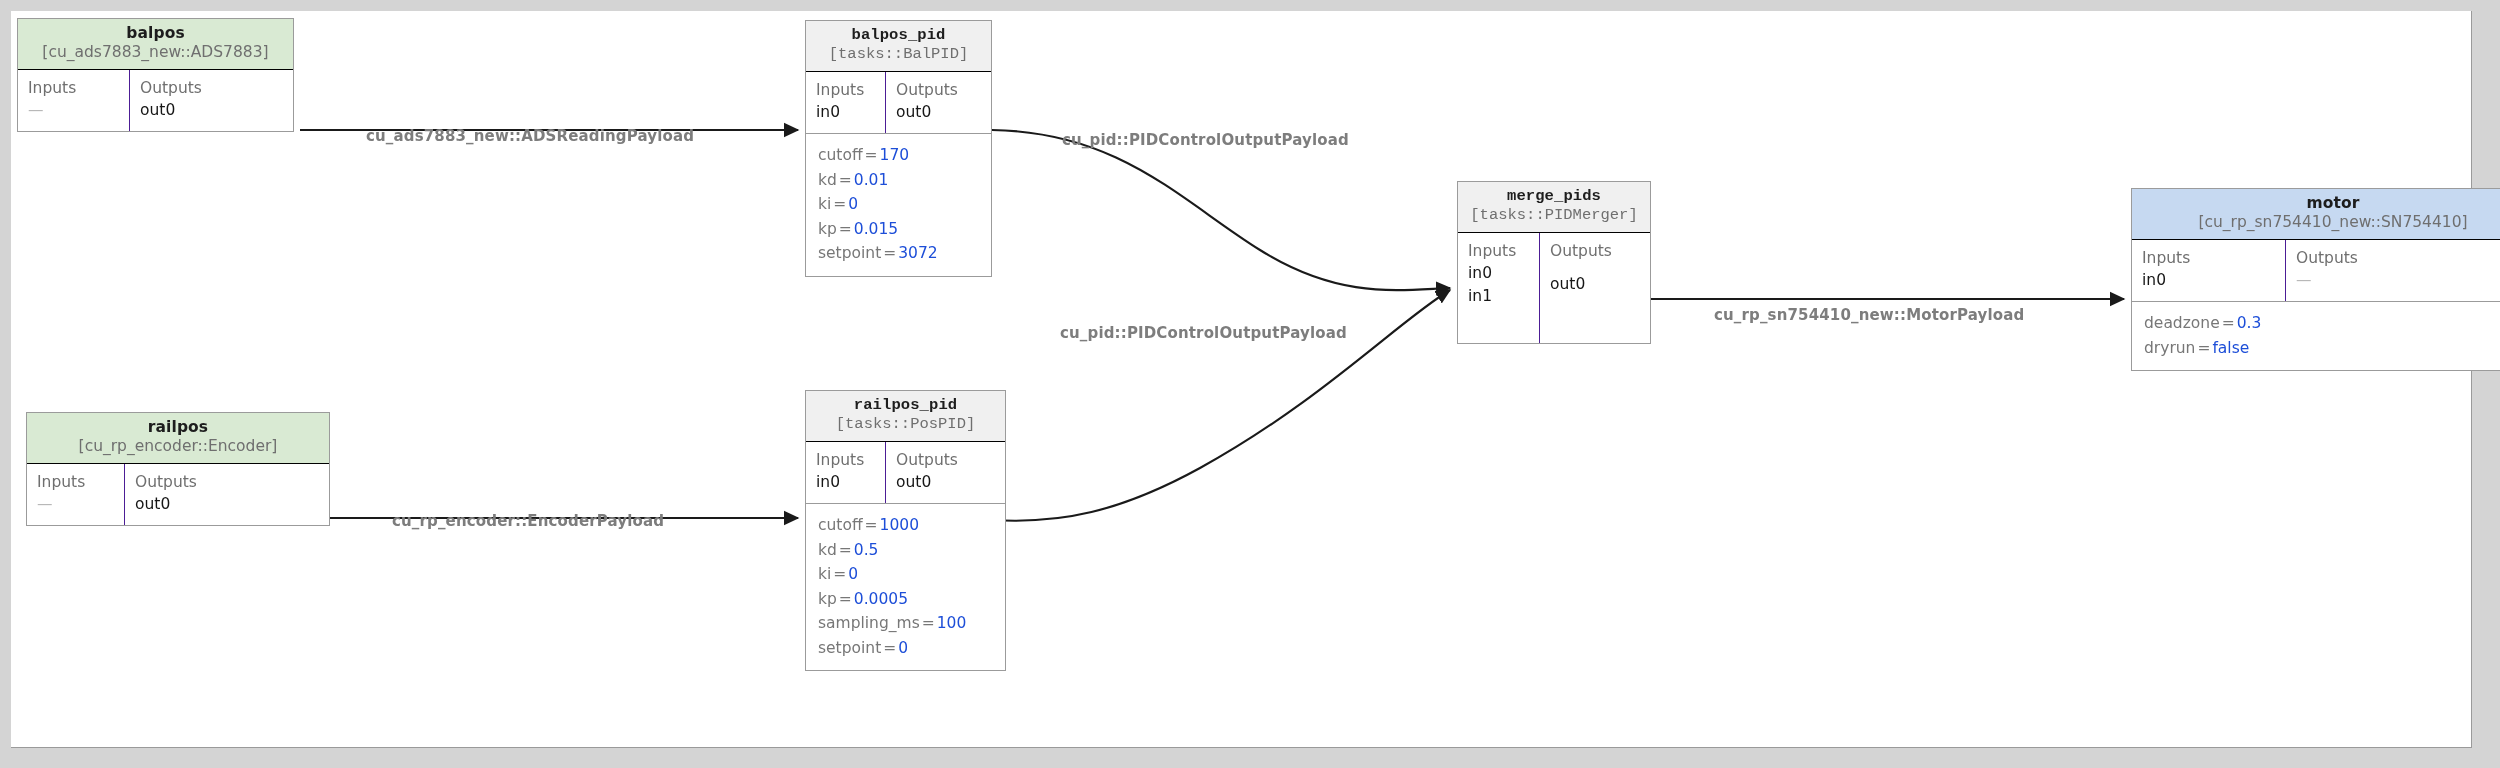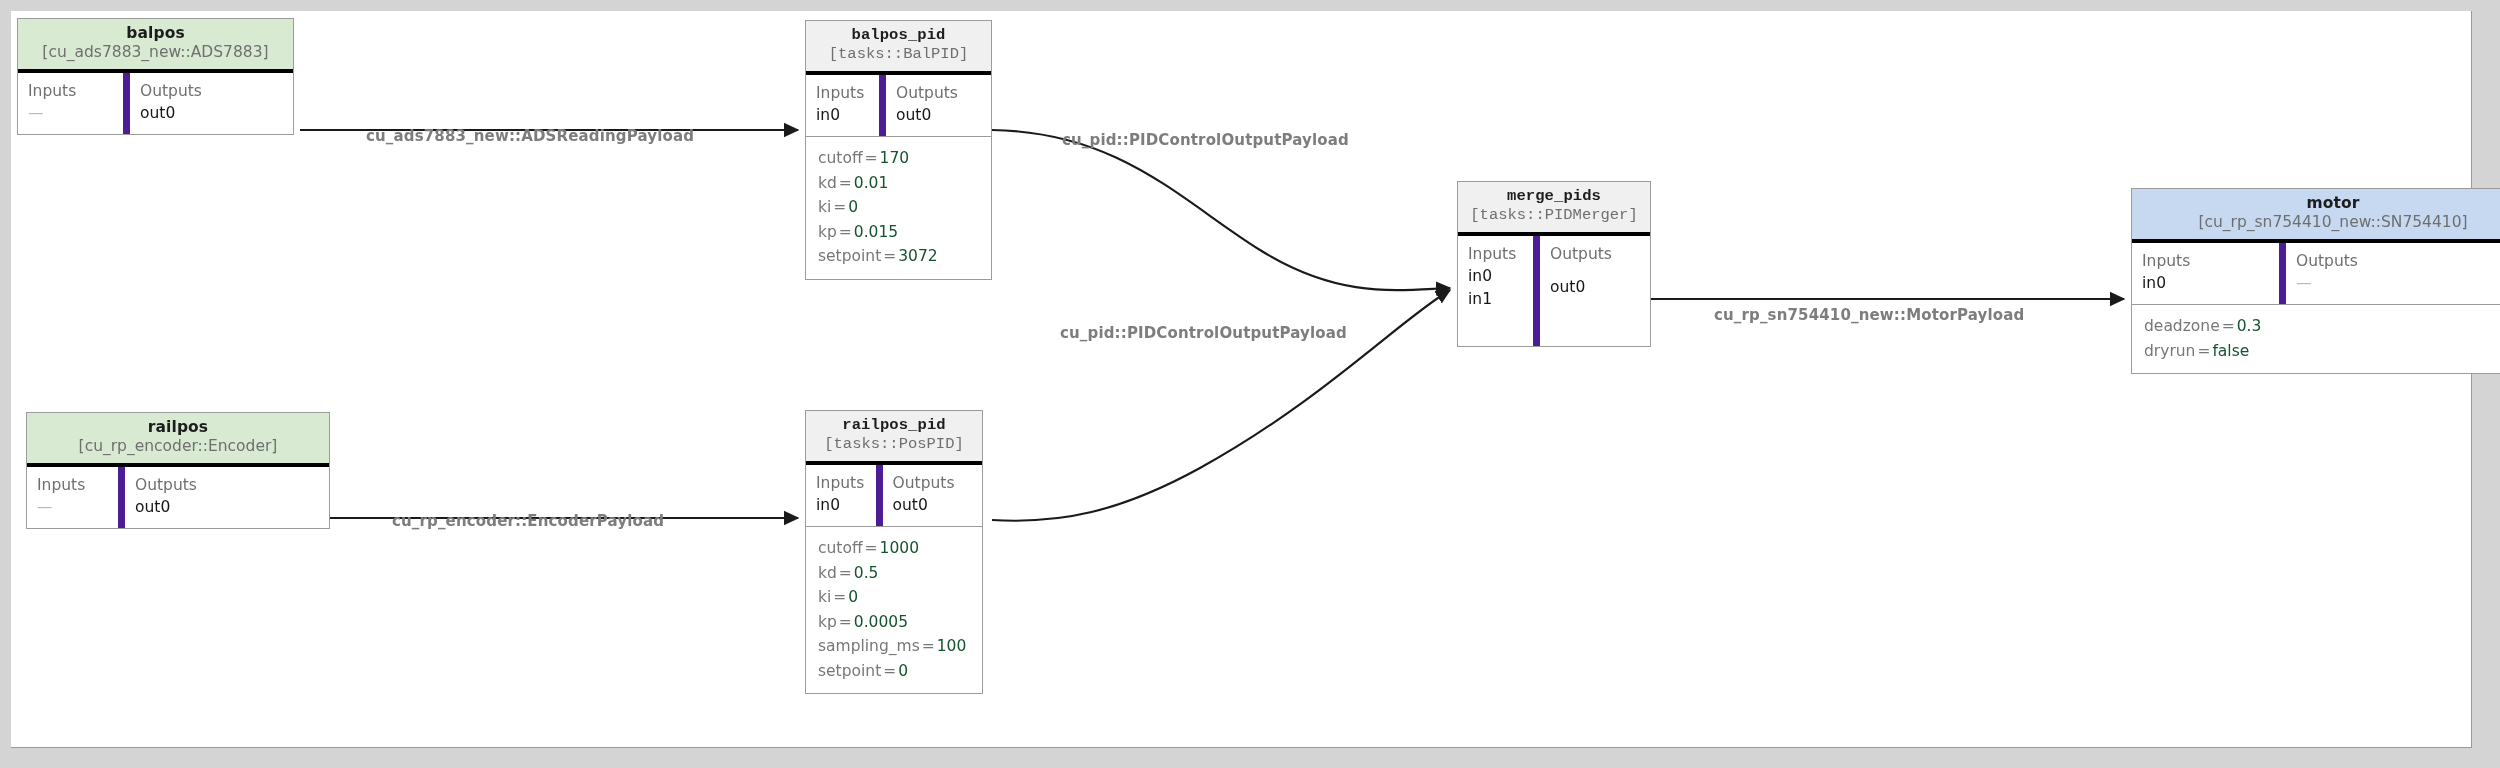--- a/index.html
+++ b/index.html
@@ -37,21 +37,21 @@
 
   
   .node {
     position: absolute;
     box-sizing: border-box;
     border: 1px solid #9b9b9b;
     background: #ffffff;
   }
   .node-header {
     box-sizing: border-box;
-    border-bottom: 4px solid #000000;
+    border-bottom: 1px solid #000000;
     text-align: center;
     padding: 5px 8px 6px 8px;
     line-height: 1.25;
   }
   .node-header .n-title {
     display: block;
     font-weight: bold;
     font-size: 15.5px;
     color: #1d1d1d;
     letter-spacing: 0.1px;
@@ -68,21 +68,21 @@
   .ports {
     display: flex;
     box-sizing: border-box;
   }
   .port-col {
     box-sizing: border-box;
     padding: 7px 10px 9px 10px;
     display: flex;
     flex-direction: column;
   }
-  .port-col.inputs { border-right: 7px solid #4c1d95; }
+  .port-col.inputs { border-right: 1px solid #4c1d95; }
   .port-head {
     font-size: 15.5px;
     color: #6f6f6f;
     line-height: 1.45;
     white-space: nowrap;
   }
   .port-name {
     font-size: 15.5px;
     color: #161616;
     line-height: 1.5;
@@ -99,21 +99,21 @@
     border-top: 1px solid #9b9b9b;
     padding: 9px 12px 10px 12px;
   }
   .param-row {
     font-size: 15.5px;
     line-height: 1.58;
     white-space: nowrap;
   }
   .param-key { color: #777777; }
   .param-eq  { color: #777777; padding: 0 2px; }
-  .param-val { color: #14532d; }
+  .param-val { color: #1d4ed8; }
 
   
   .edge-label {
     position: absolute;
     font-size: 15px;
     font-weight: bold;
     color: #7d7d7d;
     white-space: nowrap;
     letter-spacing: 0.15px;
     margin-top: 23px;
@@ -257,21 +257,21 @@
         <span class="port-head">Inputs</span>
         <span class="port-empty">—</span>
       </div>
       <div class="port-col outputs" style="width:160px;">
         <span class="port-head">Outputs</span>
         <span class="port-name">out0</span>
       </div>
     </div>
   </div>
 
-  <div class="node" style="left:805px; top:410px; width:178px;">
+  <div class="node" style="left:805px; top:390px; width:201px;">
     <div class="node-header hdr-grey">
       <span class="n-title">railpos_pid</span>
       <span class="n-type">[tasks::PosPID]</span>
     </div>
     <div class="ports">
       <div class="port-col inputs" style="width:80px;">
         <span class="port-head">Inputs</span>
         <span class="port-name">in0</span>
       </div>
       <div class="port-col outputs" style="width:105px;">

